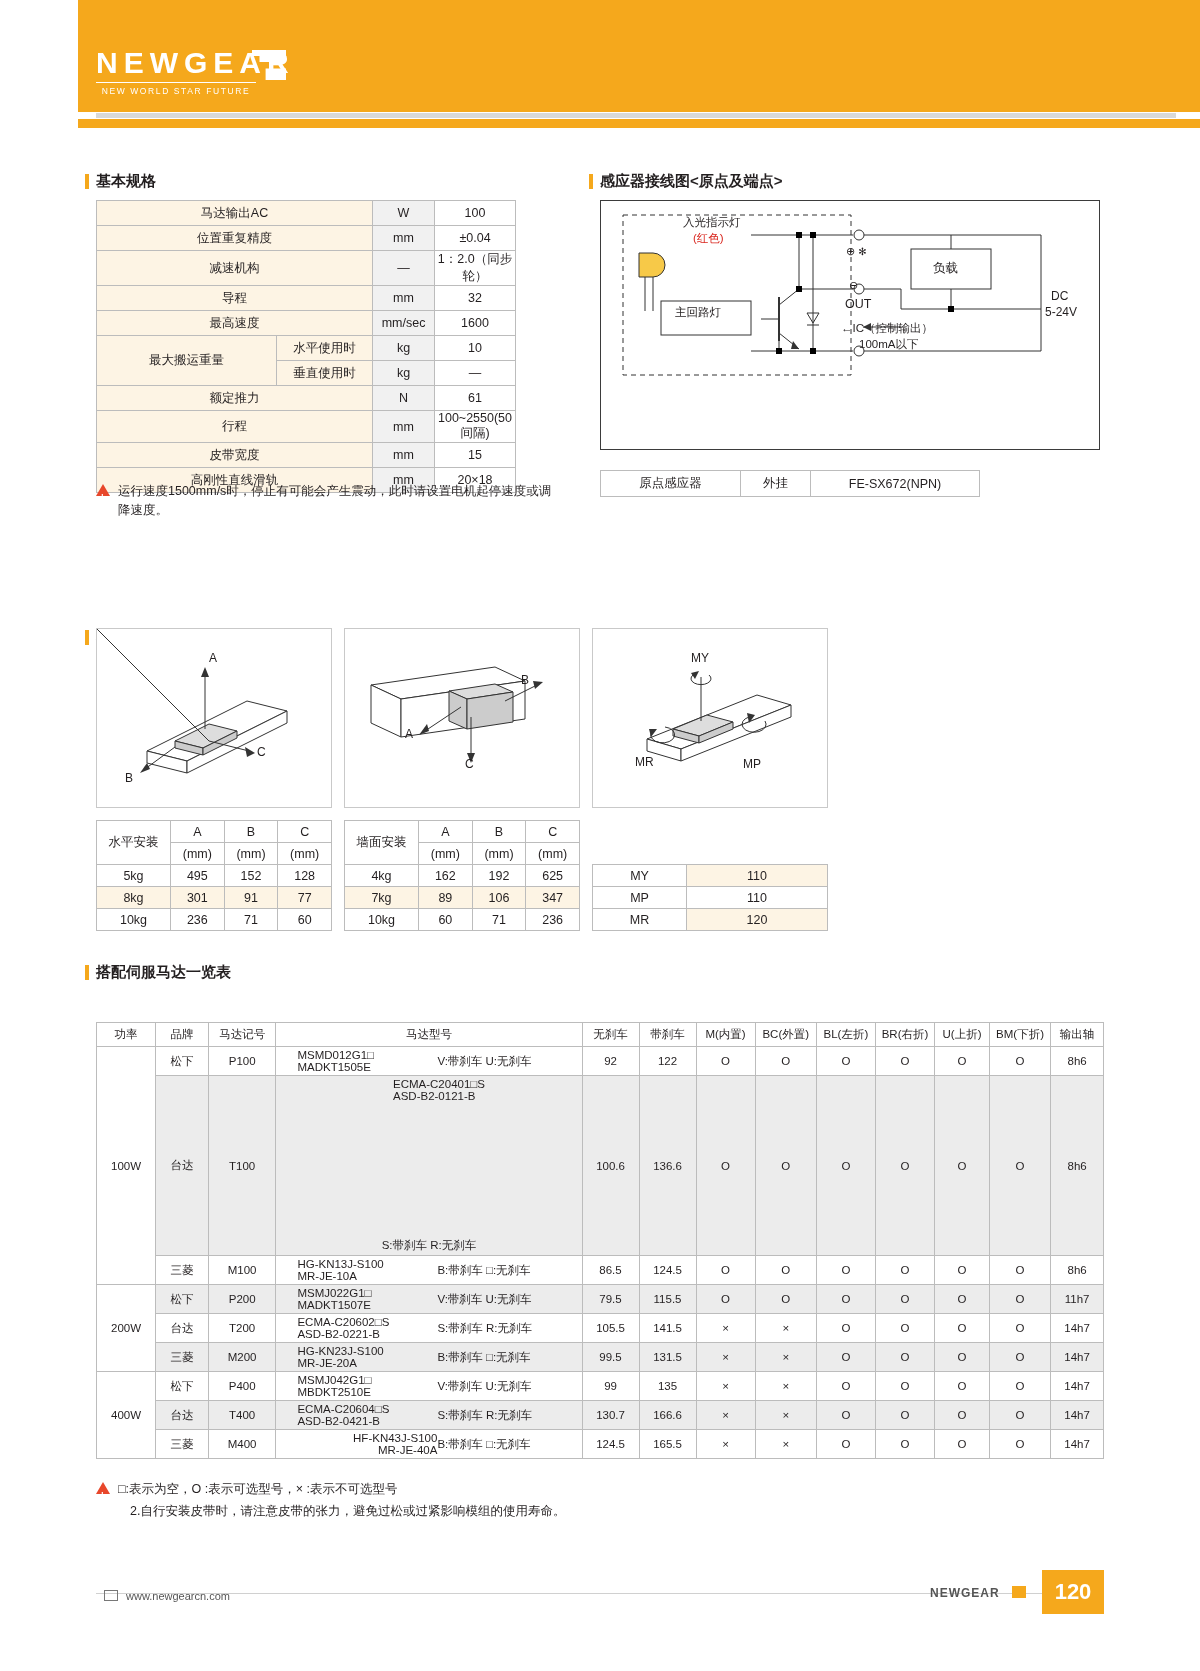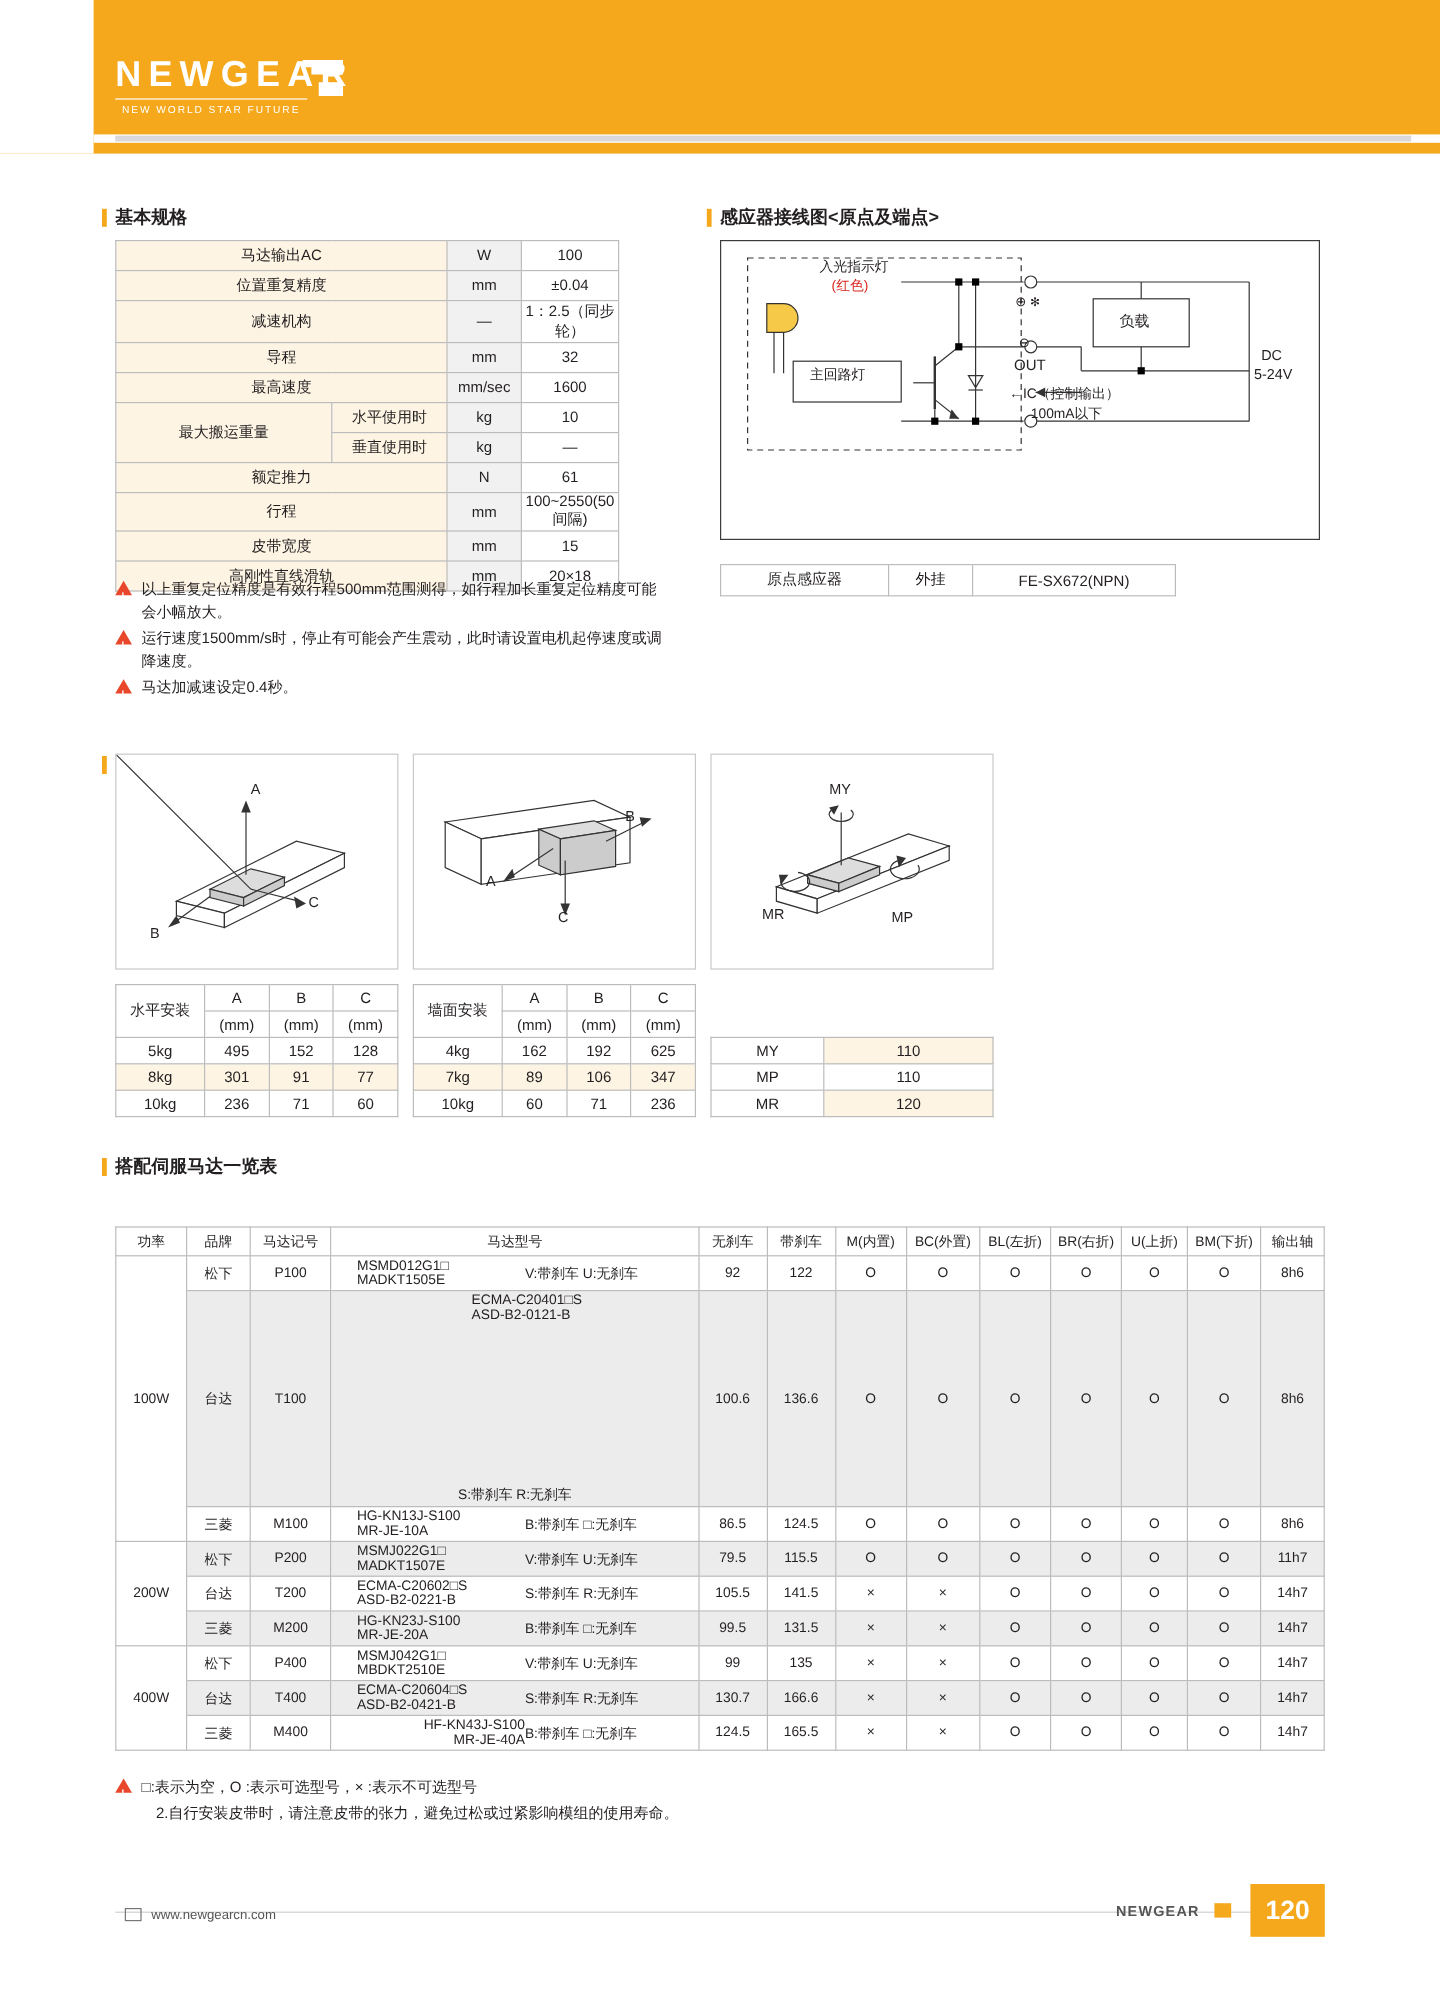--- a/index.html
+++ b/index.html
@@ -123,21 +123,21 @@
     <td class="val">100</td>
   </tr>
   <tr>
     <td class="lbl" colspan="2">位置重复精度</td>
     <td class="unit">mm</td>
     <td class="val">±0.04</td>
   </tr>
   <tr>
     <td class="lbl" colspan="2">减速机构</td>
     <td class="unit">—</td>
-    <td class="val">1：2.5（同步轮）</td>
+    <td class="val">1：2.0（同步轮）</td>
   </tr>
   <tr>
     <td class="lbl" colspan="2">导程</td>
     <td class="unit">mm</td>
     <td class="val">32</td>
   </tr>
   <tr>
     <td class="lbl" colspan="2">最高速度</td>
     <td class="unit">mm/sec</td>
     <td class="val">1600</td>
@@ -172,29 +172,21 @@
     <td class="lbl" colspan="2">高刚性直线滑轨</td>
     <td class="unit">mm</td>
     <td class="val">20×18</td>
   </tr>
 </tbody>
   </table>
 
 <div class="notes">
   <div class="note">
     <span class="warn"></span>
-    <span>以上重复定位精度是有效行程500mm范围测得，如行程加长重复定位精度可能会小幅放大。</span>
-  </div>
-  <div class="note">
-    <span class="warn"></span>
     <span>运行速度1500mm/s时，停止有可能会产生震动，此时请设置电机起停速度或调降速度。</span>
-  </div>
-  <div class="note">
-    <span class="warn"></span>
-    <span>马达加减速设定0.4秒。</span>
   </div>
 </div>
 
 <div class="wiring-box">
   <svg width="498" height="248" viewBox="0 0 498 248">
 
     <rect x="22" y="14" width="228" height="160" fill="none" stroke="#333" stroke-width="1" stroke-dasharray="5,4"></rect>
 
     <rect x="22" y="14" width="228" height="160" fill="none" stroke="none"></rect>
 

